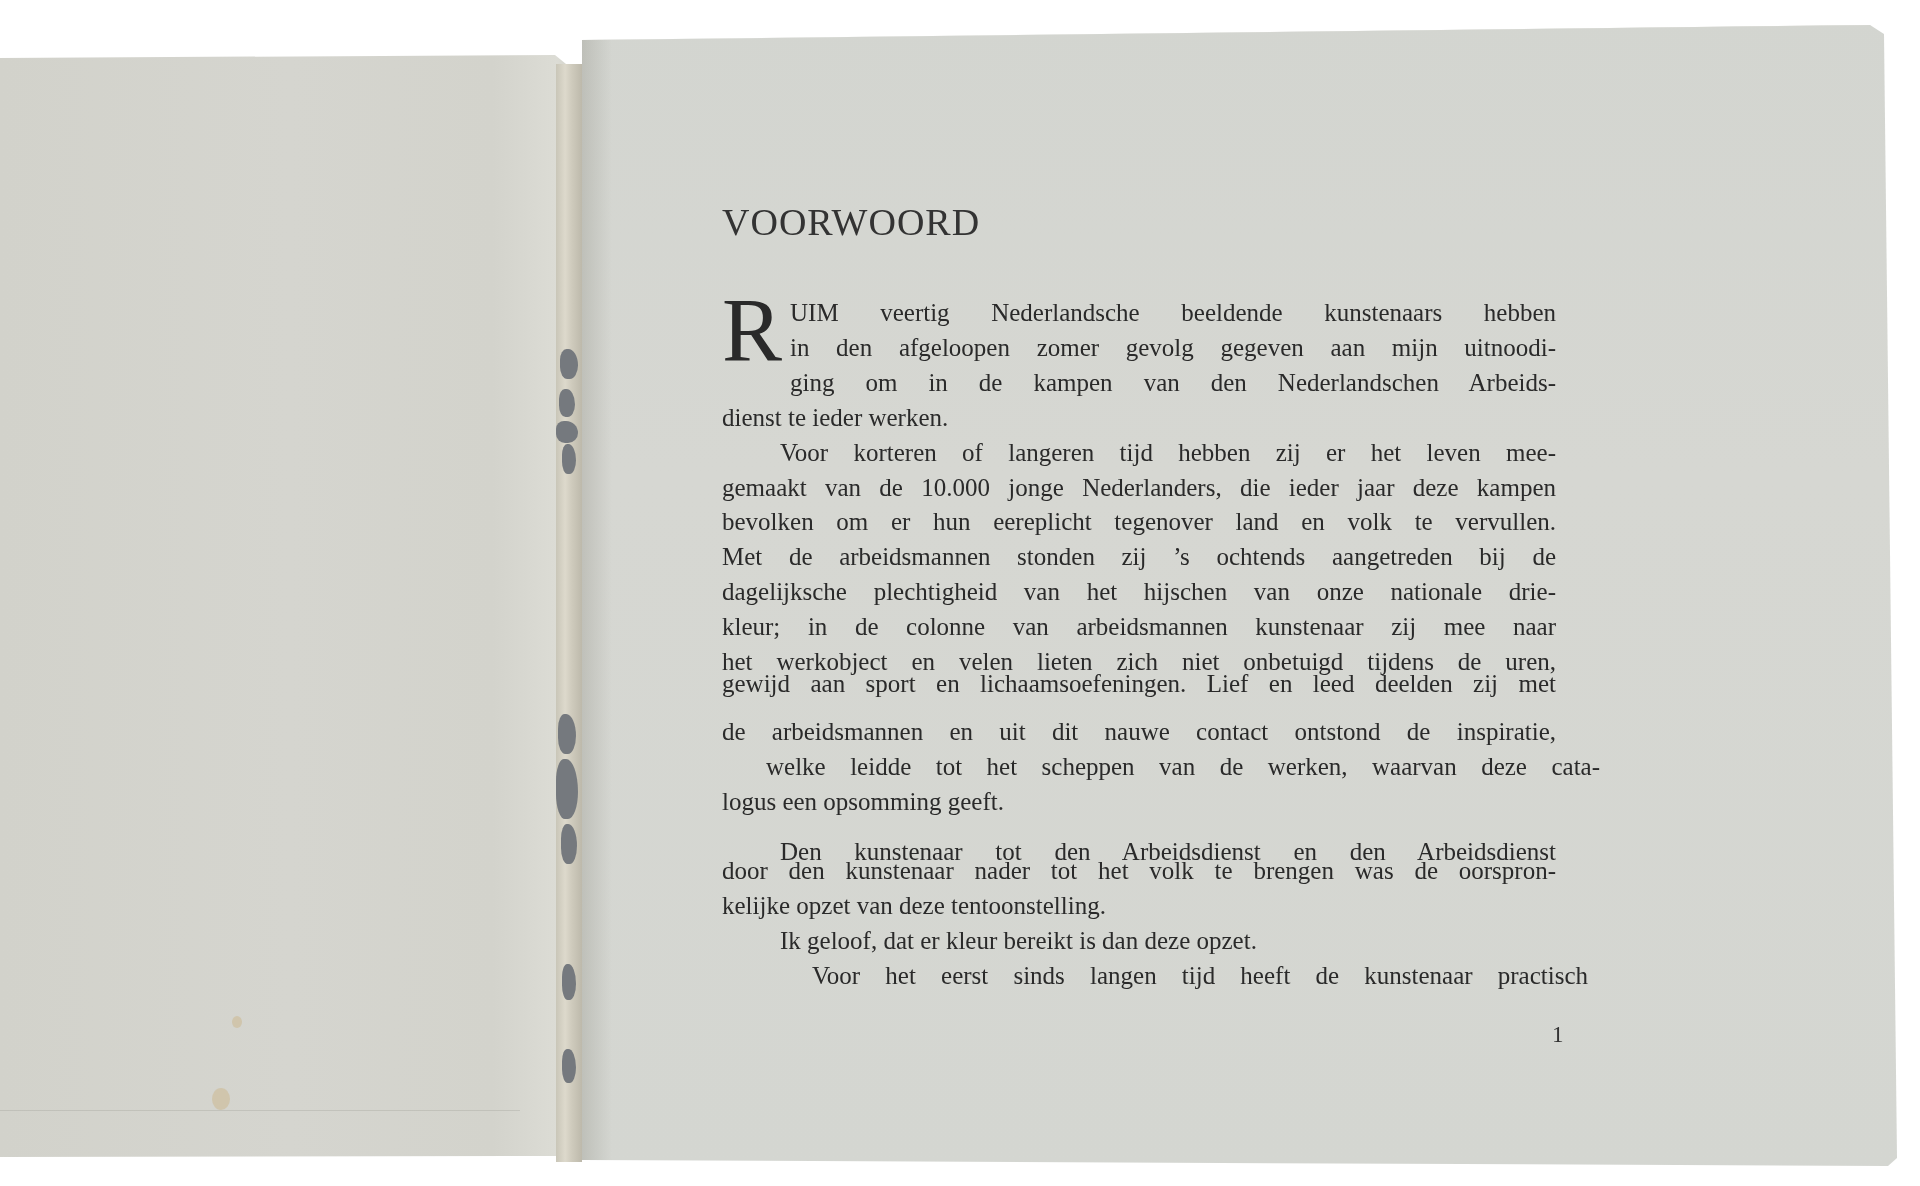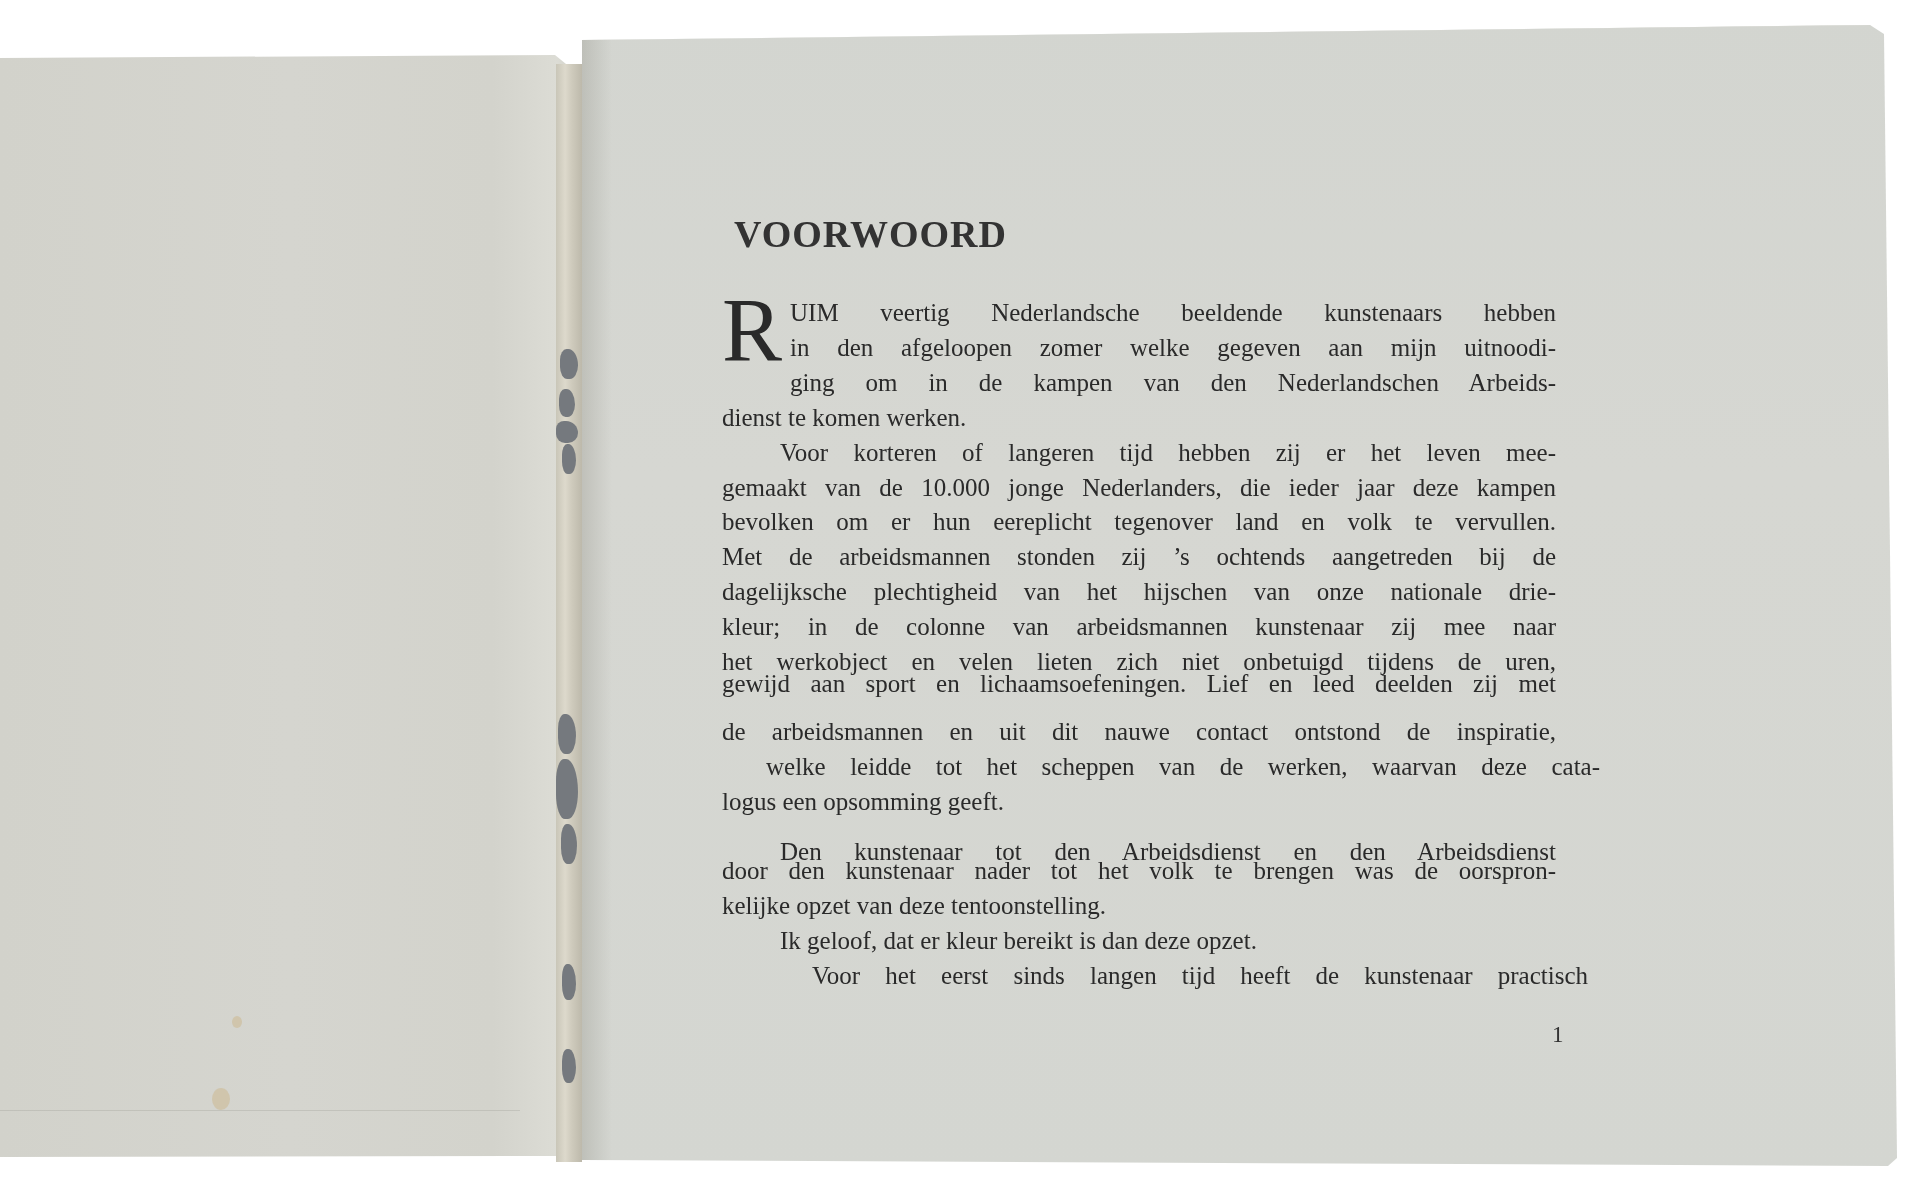--- a/index.html
+++ b/index.html
@@ -16,21 +16,21 @@
   .right-page { position:absolute; left:0; top:0; width:1920px; height:1186px;
     clip-path: polygon(582px 40px, 1870px 25px, 1884px 34px, 1897px 1158px, 1888px 1166px, 582px 1160px);
     background: linear-gradient(180deg, #d3d5d0 0%, #d6d7d2 40%, #d4d6d1 100%); }
   .right-page .top-edge { position:absolute; left:582px; top:28px; width:1300px; height:12px;
     background: linear-gradient(180deg, #c8c9c1, #d6d7d1); transform:skewY(-0.65deg); transform-origin:left top; }
   .right-page .shade { position:absolute; left:582px; top:0; width:30px; height:1186px;
     background: linear-gradient(90deg, rgba(150,150,140,0.35), rgba(150,150,140,0)); }
 
   .content { position:absolute; left:722px; top:0; width:834px; color:#2b2b2b; }
   .title { position:absolute; left:0; top:200px; font-size:38px; letter-spacing:1px;
-    font-family:"Liberation Serif", "DejaVu Serif", serif; color:#333; white-space:nowrap; font-weight:bold; margin:12px; }
+    font-family:"Liberation Serif", "DejaVu Serif", serif; color:#333; white-space:nowrap; font-weight:normal; margin:0; }
   .dropcap { position:absolute; left:0; top:286px; font-size:90px; line-height:90px;
     font-family:"Liberation Serif", serif; color:#2a2a2a; }
   .line { position:absolute; height:34px; font-size:25px; line-height:34px; white-space:nowrap;
     text-align:justify; text-align-last:justify; font-family:"Liberation Serif", serif; color:#2a2a2a; }
   .line.last { text-align-last:left; }
   .page-num { position:absolute; left:830px; top:1022px; font-size:23px; font-family:"Liberation Serif", serif; color:#333; }
 </style>
 </head>
 <body>
 
@@ -54,23 +54,23 @@
 
 <div class="right-page">
   <div class="top-edge"></div>
   <div class="shade"></div>
 
   <div class="content">
     <h1 class="title">VOORWOORD</h1>
     <div class="dropcap">R</div>
     <div id="lines">
         <div class="line" style="top: 296px; left: 68px; width: 766px;">UIM veertig Nederlandsche beeldende kunstenaars hebben</div>
-        <div class="line" style="top: 330.9px; left: 68px; width: 766px;">in den afgeloopen zomer welke gegeven aan mijn uitnoodi-</div>
+        <div class="line" style="top: 330.9px; left: 68px; width: 766px;">in den afgeloopen zomer gevolg gegeven aan mijn uitnoodi-</div>
         <div class="line" style="top: 365.8px; left: 68px; width: 766px;">ging om in de kampen van den Nederlandschen Arbeids-</div>
-        <div class="line last" style="top: 400.7px; left: 0px; width: 834px;">dienst te komen werken.</div>
+        <div class="line last" style="top: 400.7px; left: 0px; width: 834px;">dienst te ieder werken.</div>
         <div class="line" style="top: 435.6px; left: 58px; width: 776px;">Voor korteren of langeren tijd hebben zij er het leven mee-</div>
         <div class="line" style="top: 470.5px; left: 0px; width: 834px;">gemaakt van de 10.000 jonge Nederlanders, die ieder jaar deze kampen</div>
         <div class="line" style="top: 505.4px; left: 0px; width: 834px;">bevolken om er hun eereplicht tegenover land en volk te vervullen.</div>
         <div class="line" style="top: 540.3px; left: 0px; width: 834px;">Met de arbeidsmannen stonden zij ’s ochtends aangetreden bij de</div>
         <div class="line" style="top: 575.2px; left: 0px; width: 834px;">dagelijksche plechtigheid van het hijschen van onze nationale drie-</div>
         <div class="line" style="top: 610.1px; left: 0px; width: 834px;">kleur; in de colonne van arbeidsmannen kunstenaar zij mee naar</div>
         <div class="line" style="top: 645px; left: 0px; width: 834px;">het werkobject en velen lieten zich niet onbetuigd tijdens de uren,</div>
         <div class="line" style="top: 667px; left: 0px; width: 834px;">gewijd aan sport en lichaamsoefeningen. Lief en leed deelden zij met</div>
         <div class="line" style="top: 714.8px; left: 0px; width: 834px;">de arbeidsmannen en uit dit nauwe contact ontstond de inspiratie,</div>
         <div class="line" style="top: 749.7px; left: 0px; width: 834px; margin-left: 44px;">welke leidde tot het scheppen van de werken, waarvan deze cata-</div>

